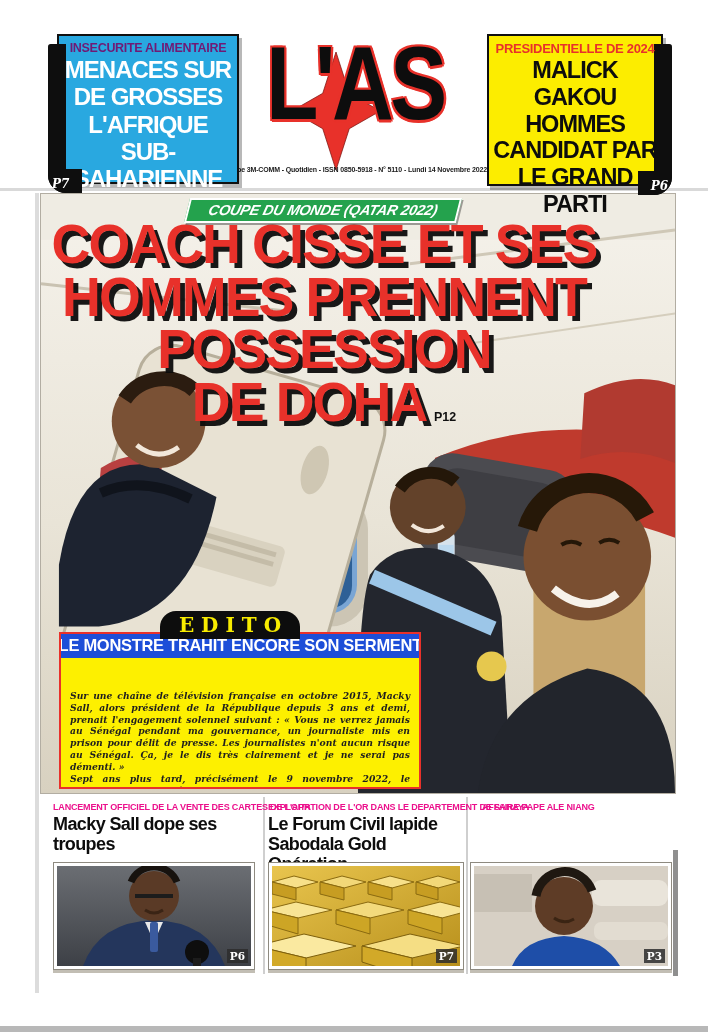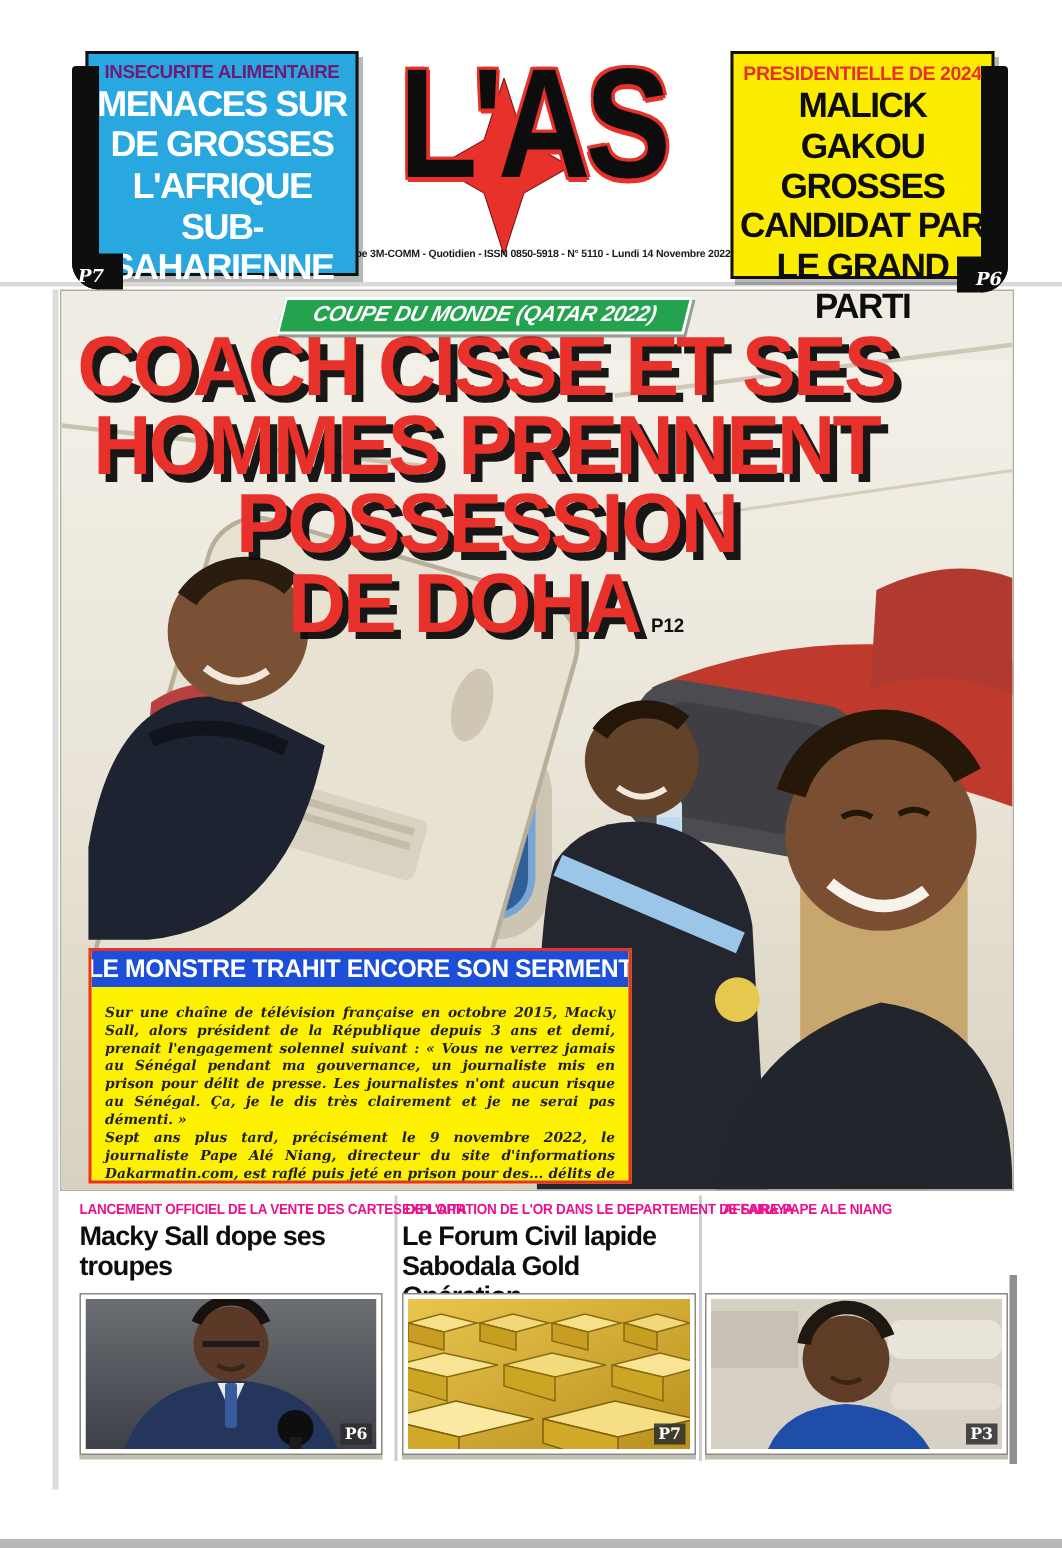--- a/index.html
+++ b/index.html
@@ -55,21 +55,21 @@
 
   
   #edito-tab{position:absolute;left:160px;top:611px;width:140px;height:28px;background:#0d0d0d;
       border-radius:16px 16px 0 0;z-index:5;display:flex;align-items:center;justify-content:center;}
   #edito-tab .t{color:#f8ec00;font-family:"DejaVu Serif",serif;font-weight:700;font-size:20px;letter-spacing:7px;text-indent:7px;}
   #edito-card{position:absolute;left:59px;top:632px;width:362px;height:157px;background:#fdf000;
       border:2px solid #e8312a;z-index:4;overflow:hidden;}
   #edito-title{background:#1d4ed8;height:24px;display:flex;align-items:center;justify-content:center;}
   #edito-title .t{color:#fff;font-weight:900;font-size:17px;letter-spacing:-.3px;transform:scaleX(.97);white-space:nowrap;}
   #edito-body{padding:12px 9px 0 9px;font-family:"DejaVu Serif",serif;font-style:italic;font-weight:700;
-      font-size:9.2px;line-height:1.28;color:#1f1f1f;text-align:justify;}
+      font-size:9.2px;line-height:1.28;color:#1f1f1f;text-align:justify;margin-top:20px;}
   #edito-body p{margin:0 0 1px 0;}
 
   
   .art{position:absolute;top:796px;height:180px;}
   #art-0{left:53px;width:202px;}
   #art-1{left:268px;width:196px;}
   #art-2{left:470px;width:202px;padding-left:12px;}
   .vsep{position:absolute;top:797px;height:177px;width:2px;background:#cfcfcf;}
   #sep-a{left:263px;} #sep-b{left:466px;}
   .art .kicker{color:#ec108c;font-weight:900;font-size:9.8px;letter-spacing:-.2px;white-space:nowrap;
@@ -109,21 +109,21 @@
   </div>
   <div id="tagline">Groupe 3M-COMM - Quotidien - ISSN 0850-5918 - N° 5110 - Lundi 14 Novembre 2022</div>
 
   <div id="box-right" class="topbox">
     <div class="ribbon"></div>
     <div class="corner"></div>
     <div class="pref">P6</div>
     <div class="kick-red">PRESIDENTIELLE DE 2024</div>
     <div class="boxlines">
       <span>MALICK GAKOU</span>
-      <span>GROSSES</span>
+      <span>HOMMES</span>
       <span>CANDIDAT PAR</span>
       <span>LE GRAND PARTI</span>
     </div>
   </div>
 
   <div id="hdr-divider"></div>
   <div id="edge-left"></div>
   <div id="edge-right"></div>
 
   <div id="lead-photo">
@@ -194,20 +194,23 @@
     <div class="t">COUPE DU MONDE (QATAR 2022)</div>
   </div>
 
   <div id="lead-headline">
     <span class="hl">COACH CISSE ET SES</span>
     <span class="hl">HOMMES PRENNENT</span>
     <span class="hl">POSSESSION</span>
     <span class="hl"><span>DE DOHA</span><span id="lead-pref">P12</span></span>
   </div>
 
+  <div id="edito-tab">
+    <span class="t">EDITO</span>
+  </div>
   <div id="edito-card">
     <div id="edito-title">
       <span class="t">LE MONSTRE TRAHIT ENCORE SON SERMENT</span>
     </div>
     <div id="edito-body">
       <p>Sur une chaîne de télévision française en octobre 2015, Macky Sall, alors président de la République depuis 3 ans et demi, prenait l'engagement solennel suivant : « Vous ne verrez jamais au Sénégal pendant ma gouvernance, un journaliste mis en prison pour délit de presse. Les journalistes n'ont aucun risque au Sénégal. Ça, je le dis très clairement et je ne serai pas démenti. »</p>
       <p>Sept ans plus tard, précisément le 9 novembre 2022, le journaliste Pape Alé Niang, directeur du site d'informations Dakarmatin.com, est raflé puis jeté en prison pour des... délits de presse. Rattrapé par l'histoire, le Président Macky Sall a bel et bien été démenti par ses propres services. En effet, c'est le procureur de la République, le bras judiciaire tout-puissant du pouvoir politique, qui a fixé les réquisitions ayant précipité l'emprisonnement de notre confrère à la prison de Sébikhotane.</p>
     </div>
 
   </div>

